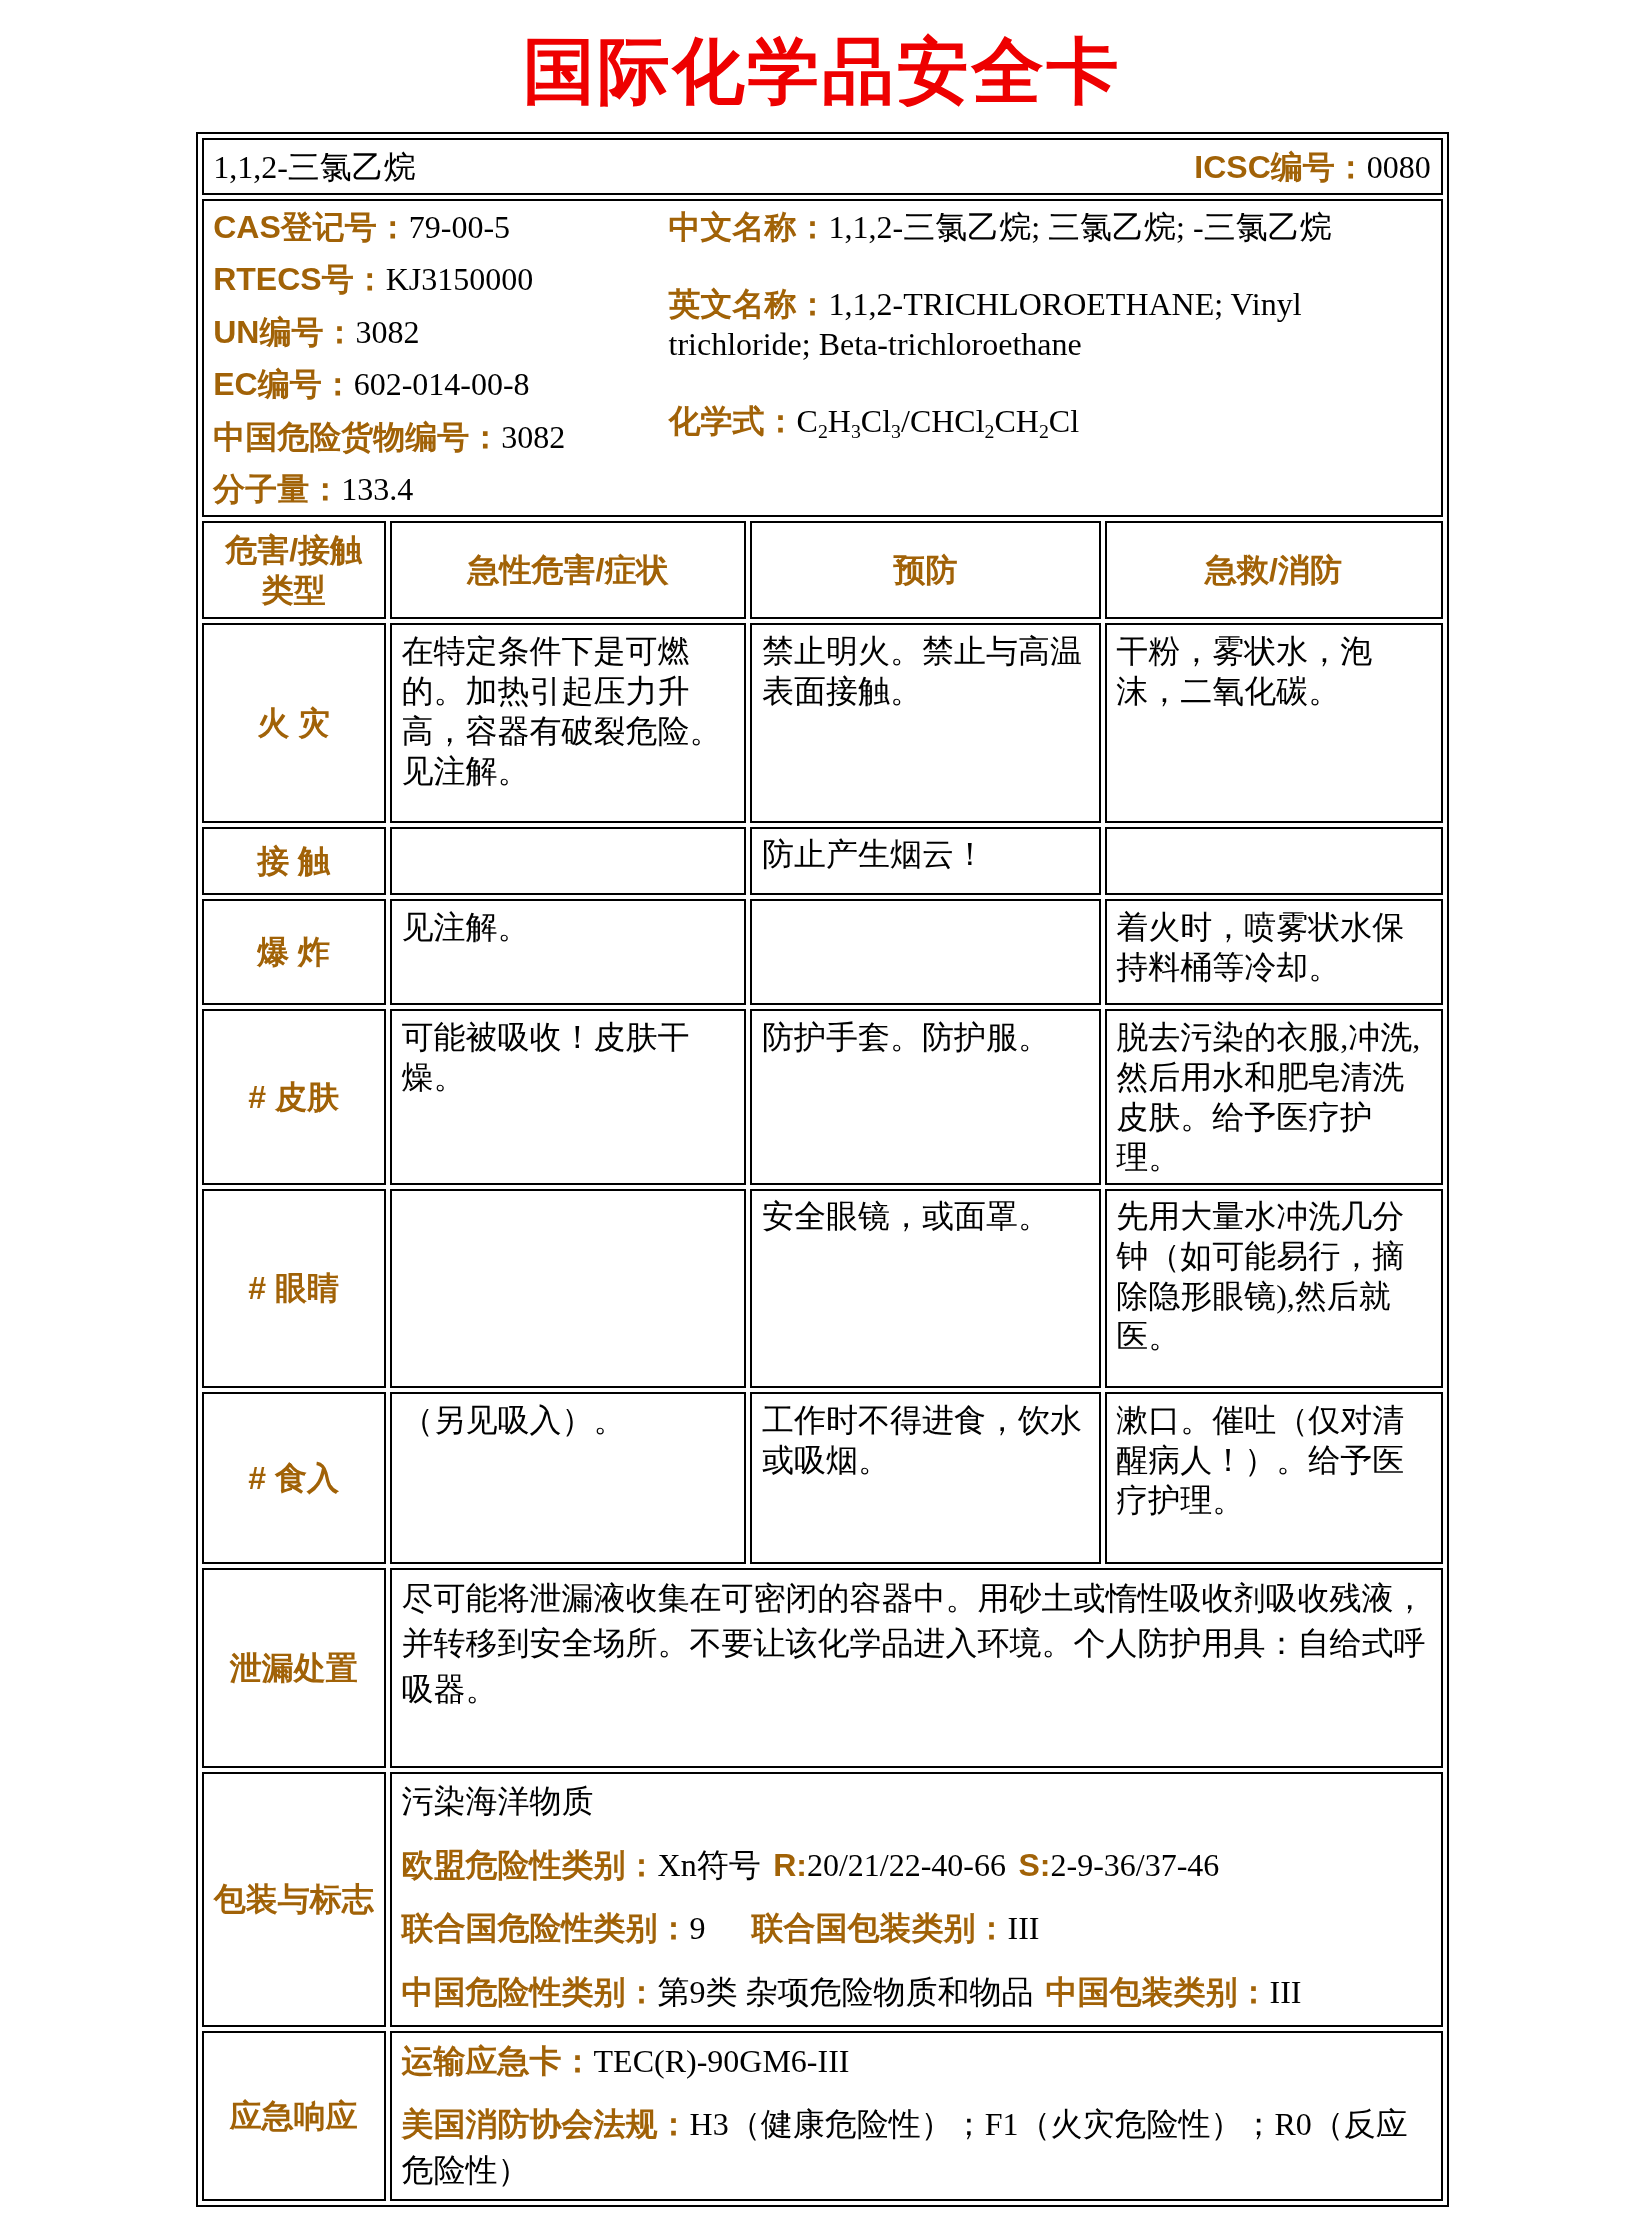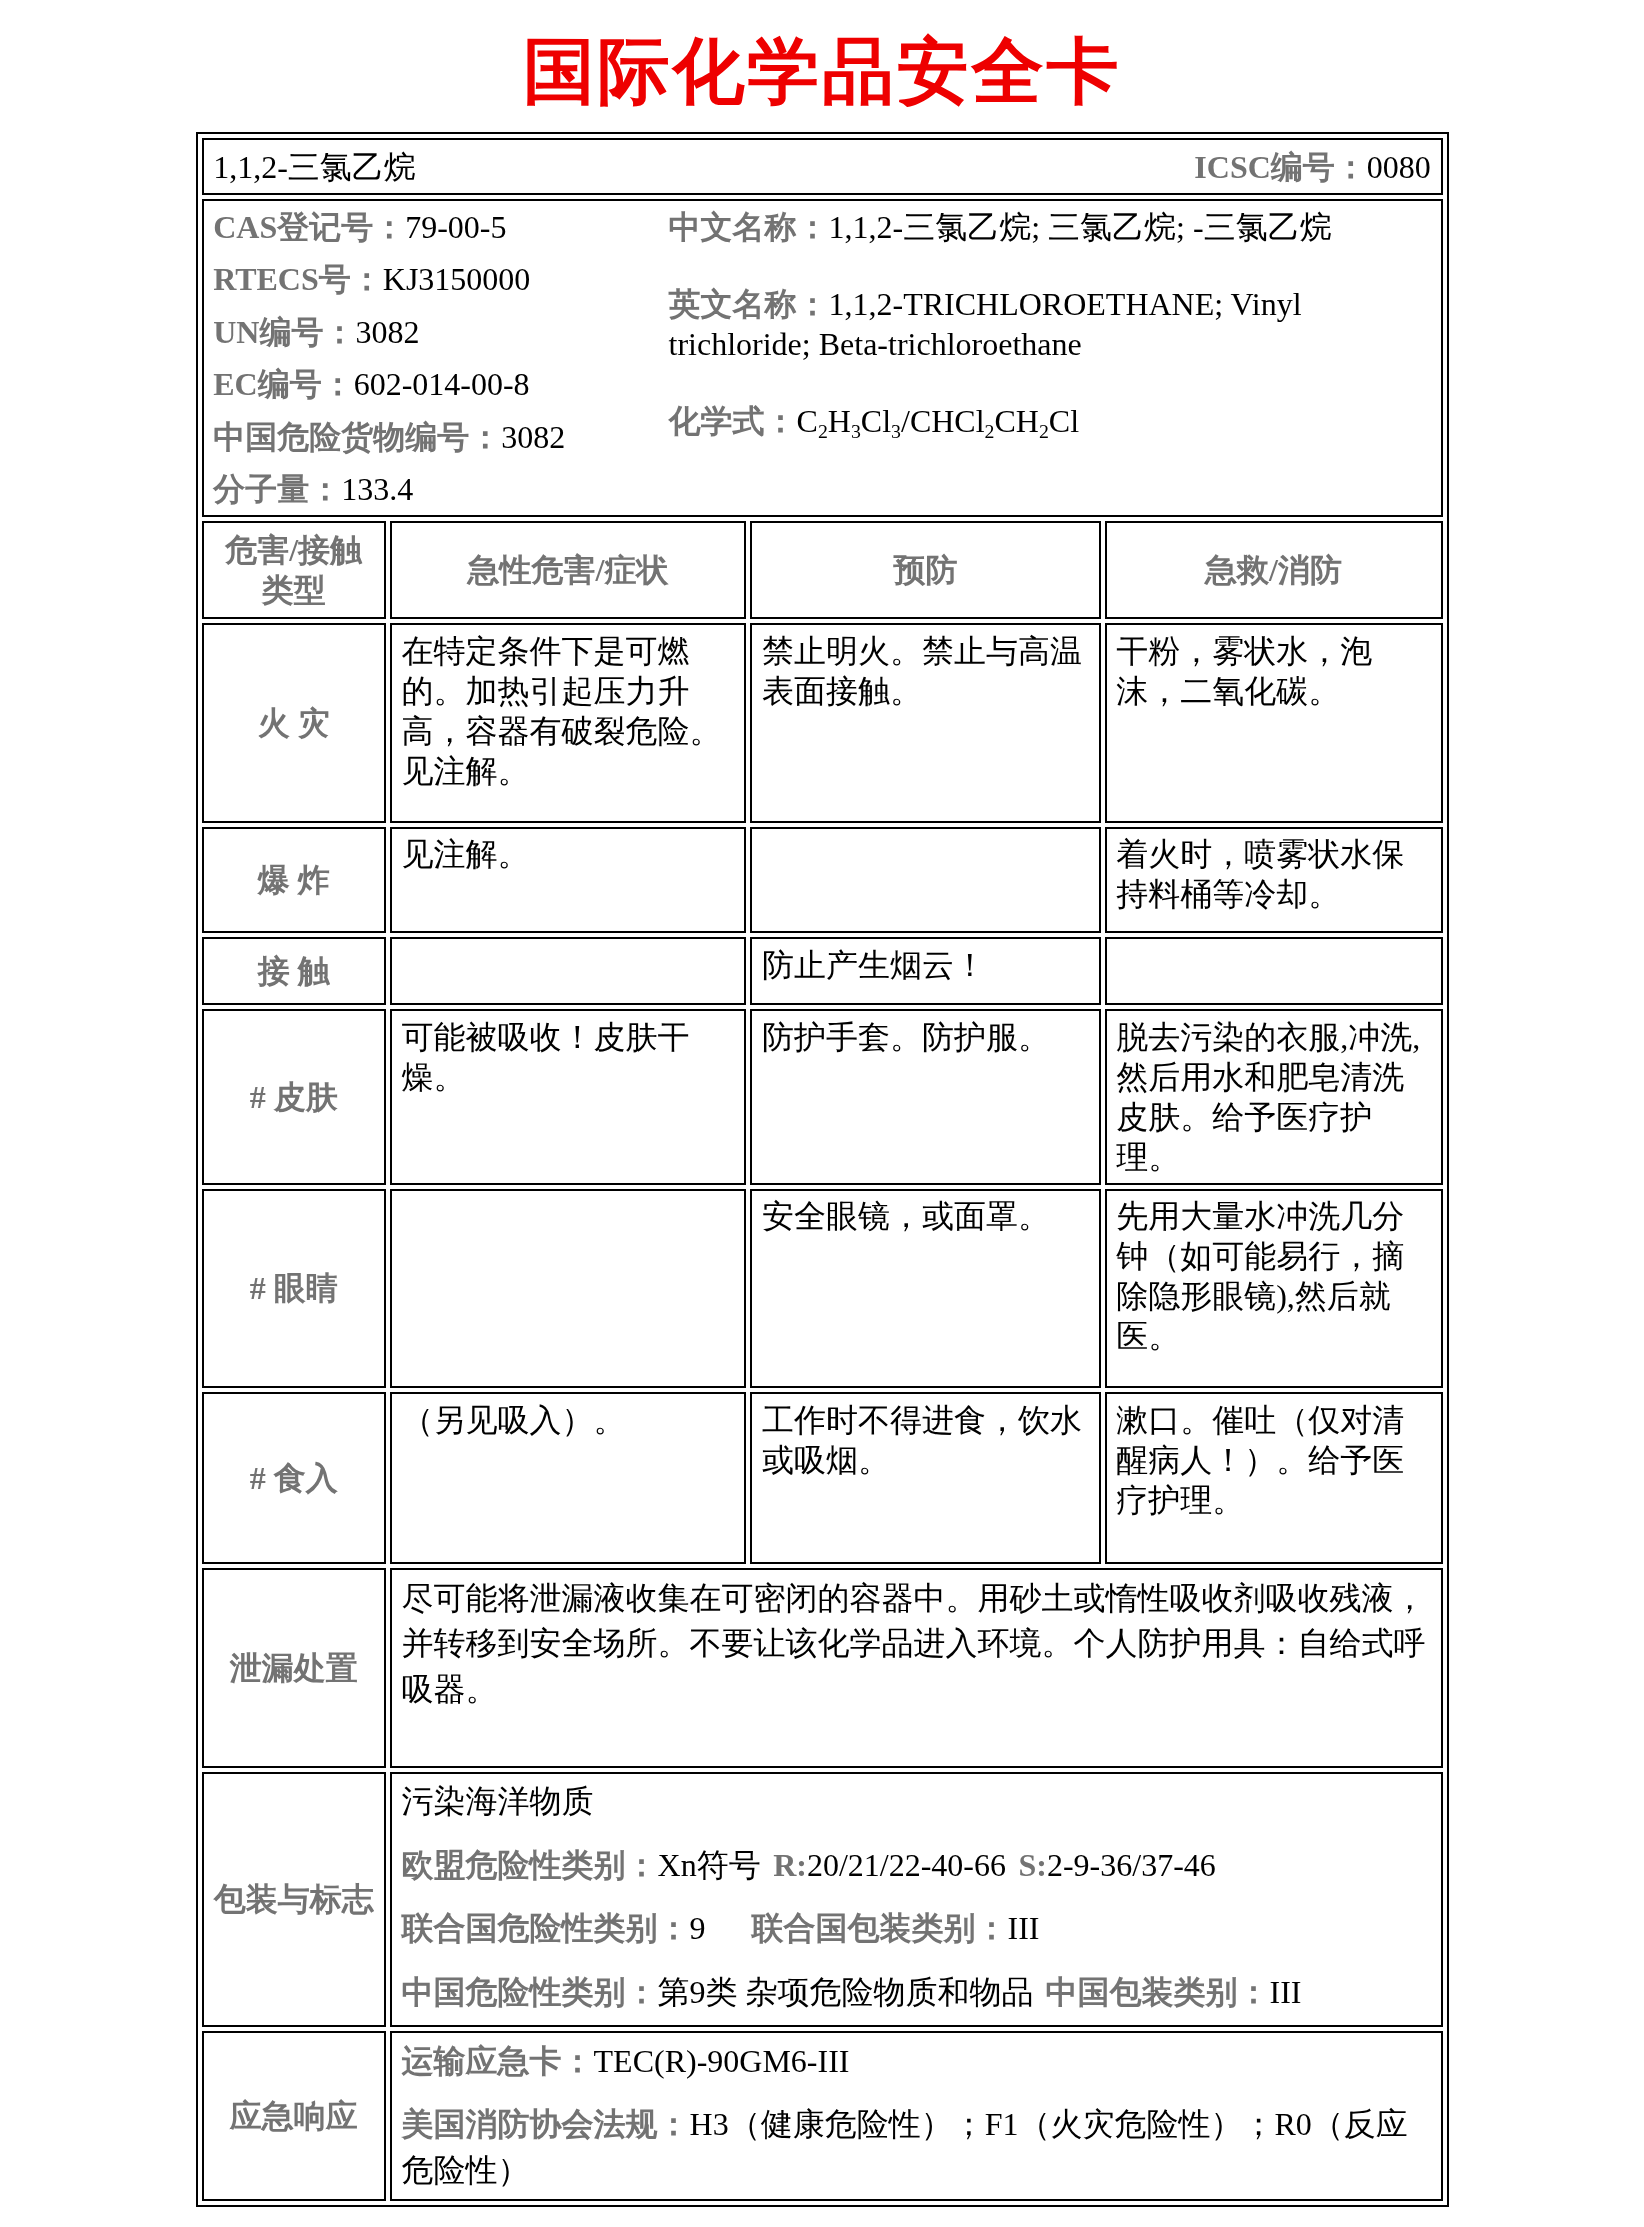--- a/index.html
+++ b/index.html
@@ -33,22 +33,22 @@
     background: #ffffff;
   }
   td.box {
     border: 2.1px solid #000000;
     padding: 5.6px 9.7px;
     vertical-align: top;
     line-height: 1.25;
     word-break: break-word;
   }
   .blue {
-    color: #737373;
-    font-family: Liberation Serif, serif;
+    color: #a16207;
+    font-family: Liberation Sans, sans-serif;
     font-weight: bold;
   }
   
   .bar-flex {
     display: flex;
     justify-content: space-between;
     align-items: center;
     min-height: 42px;
     gap: 42px;
   }
@@ -134,31 +134,31 @@
   </tr>
 
   <tr>
     <td class="box label-cell blue" style="height:187px">火 灾</td>
     <td class="box">在特定条件下是可燃的。加热引起压力升高，容器有破裂危险。见注解。</td>
     <td class="box">禁止明火。禁止与高温表面接触。</td>
     <td class="box">干粉，雾状水，泡沫，二氧化碳。</td>
   </tr>
 
   <tr>
+    <td class="box label-cell blue" style="height:56px">接 触</td>
+    <td class="box"></td>
+    <td class="box">防止产生烟云！</td>
+    <td class="box"></td>
+  </tr>
+
+  <tr>
     <td class="box label-cell blue" style="height:94px">爆 炸</td>
     <td class="box">见注解。</td>
     <td class="box"></td>
     <td class="box">着火时，喷雾状水保持料桶等冷却。</td>
-  </tr>
-
-  <tr>
-    <td class="box label-cell blue" style="height:56px">接 触</td>
-    <td class="box"></td>
-    <td class="box">防止产生烟云！</td>
-    <td class="box"></td>
   </tr>
 
 
   <tr>
     <td class="box label-cell blue" style="height:163px"># 皮肤</td>
     <td class="box">可能被吸收！皮肤干燥。</td>
     <td class="box">防护手套。防护服。</td>
     <td class="box">脱去污染的衣服,冲洗,然后用水和肥皂清洗皮肤。给予医疗护理。</td>
   </tr>
 

